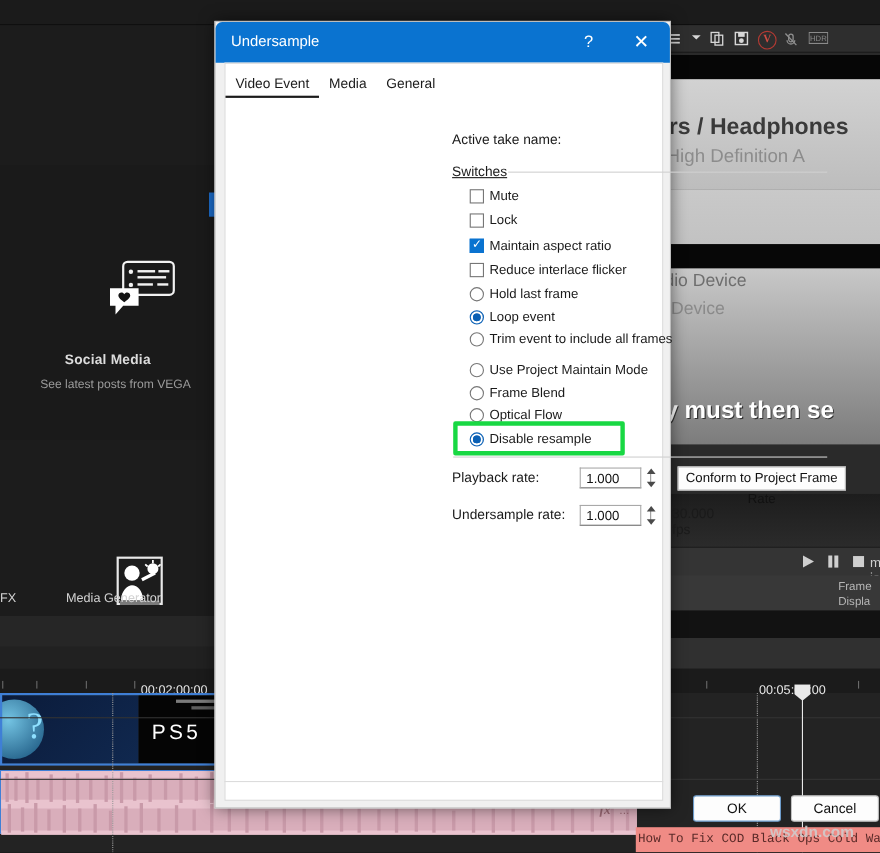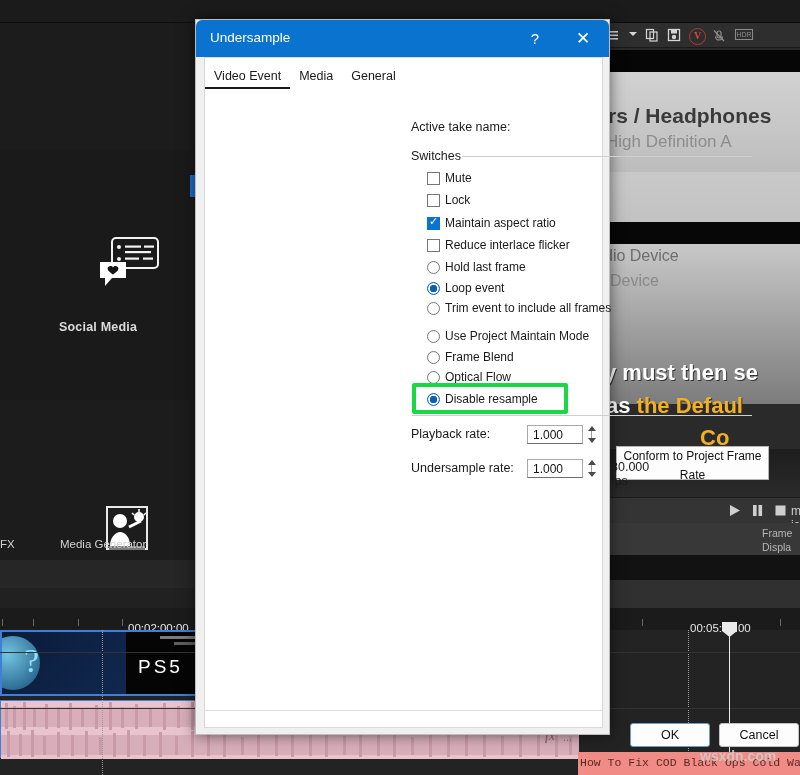--- a/index.html
+++ b/index.html
@@ -229,21 +229,21 @@
   .take-box {
     position:absolute; left:327px; top:97px; width:231px; height:21px;
     background:#ffffff; border:1px solid #c3c3c3; border-bottom:1px solid #6e6e6e;
     box-sizing:border-box; overflow:hidden;
   }
   .take-text {
     position:absolute; left:3px; top:3px; font-size:12px; color:#111;
     white-space:nowrap;
   }
 
-  .group-label { position:absolute; left:215px; top:129px; font-size:12.5px; color:#1a1a1a; }
+  .group-label { position:absolute; left:215px; top:129px; font-size:12.5px; color:#1a1a1a;text-decoration:underline; }
   .group-line  { position:absolute; left:266px; top:136px; width:290px; height:1px; background:#d0d0d0; }
 
   .opt { position:absolute; left:231px; height:18px; }
   .opt .box {
     position:absolute; left:0; top:1px; width:13px; height:13px;
     background:#ffffff; border:1px solid #767676; box-sizing:border-box;
   }
   .opt .box.checked { background:#0a73d0; border-color:#0a73d0; }
   .opt .box.checked::after {
     content:"✓"; position:absolute; left:1px; top:-3px; color:#fff; font-size:11px;
@@ -281,23 +281,23 @@
   }
   .spin .up, .spin .dn {
     position:absolute; left:3px; width:0; height:0;
     border-left:4px solid transparent; border-right:4px solid transparent;
   }
   .spin .up { top:1px; border-bottom:5px solid #4a4a4a; }
   .spin .dn { top:13px; border-top:5px solid #4a4a4a; }
   .spin .bar { position:absolute; left:6px; top:5px; width:1px; height:9px; background:#9a9a9a; }
 
   .conform-btn {
-    position:absolute; left:420px; top:404px; width:153px; height:34px;
+    position:absolute; left:420px; top:404px; width:153px; height:22px;
     background:#fdfdfd; border:1px solid #b6b6b6; box-sizing:border-box;
-    font-size:12px; color:#111; text-align:center; line-height:19px;margin-top:22px;
+    font-size:12px; color:#111; text-align:center; line-height:19px;
   }
   .fps-text { position:absolute; left:415px; top:440px; font-size:12.5px; color:#1a1a1a; }
 
   .btm-sep { position:absolute; left:8px; top:690px; width:399px; height:1px; background:#dcdcdc; }
   .dlg-btn {
     position:absolute; top:703px; height:24px; width:80px;
     background:#fdfdfd; border:1px solid #c2c2c2; border-radius:3px;
     box-sizing:border-box; font-size:12.5px; color:#111;
     text-align:center; line-height:22px;
   }
@@ -324,20 +324,21 @@
       <rect x="27" y="9.5" width="16" height="2.2" fill="#f2f2f2"></rect>
       <rect x="46" y="9.5" width="10" height="2.2" fill="#f2f2f2"></rect>
       <rect x="27" y="15" width="26" height="2.2" fill="#f2f2f2"></rect>
       <rect x="27" y="21.5" width="14" height="2.2" fill="#f2f2f2"></rect>
       <rect x="45" y="21.5" width="10" height="2.2" fill="#f2f2f2"></rect>
       <path d="M2 26 h26 v16 h-14 l-7 8 v-8 h-5 z" fill="#ffffff"></path>
       <path d="M15 31.5c1.4-2.6 5.4-1.6 5.4 1.1 0 2.6-4 4.9-5.4 6.1-1.4-1.2-5.4-3.5-5.4-6.1 0-2.7 4-3.7 5.4-1.1z" fill="#141414"></path>
     </svg>
 
     <div class="social-title">Social Media</div>
+    <div class="social-sub">See latest posts from VEGA</div>
 
     <svg class="mg-icon" viewBox="0 0 44 48">
       <rect x="2" y="2" width="40" height="42" fill="none" stroke="#e8e8e8" stroke-width="2"></rect>
       <circle cx="15" cy="16" r="7" fill="#ffffff"></circle>
       <path d="M5 41 c0-9 6-14 10-14 c5 0 10 5 10 14 z" fill="#ffffff"></path>
       <path d="M24 22 l12 -6" stroke="#ffffff" stroke-width="3"></path>
       <circle cx="34" cy="12" r="5" fill="#ffffff"></circle>
       <path d="M34 4 v3 M41 8 l-2.2 2 M27 8 l2.2 2" stroke="#ffffff" stroke-width="1.6"></path>
       <rect x="4" y="41" width="36" height="4" fill="#7a7a7a"></rect>
     </svg>
@@ -379,23 +380,20 @@
     <div class="vid-black1"></div>
     <div class="vid-gray1"></div>
     <div class="vid-txt-a">rs / Headphones</div>
     <div class="vid-txt-b">High Definition A</div>
     <div class="vid-gray2"></div>
     <div class="vid-black2"></div>
     <div class="vid-gray3"></div>
     <div class="vid-txt-c">dio Device</div>
     <div class="vid-txt-d">Device</div>
     <div class="vid-cap1">y must then se</div>
-    <div class="vid-cap2">
-      <span class="w">as </span><span class="y">the Defaul</span>
-    </div>
     <div class="vid-cap3">Co</div>
 
     <div class="pv-dark"></div>
     <div class="pv-ctrlbar"></div>
     <svg class="pv-btn" style="left:728px;" width="13" height="13" viewBox="0 0 13 13">
       <path d="M2 1 L12 6.5 L2 12 z" fill="#cfcfcf"></path>
     </svg>
     <svg class="pv-btn" style="left:751px;" width="13" height="13" viewBox="0 0 13 13">
       <rect x="2" y="1" width="3.6" height="11" fill="#cfcfcf"></rect>
       <rect x="7.5" y="1" width="3.6" height="11" fill="#cfcfcf"></rect>

